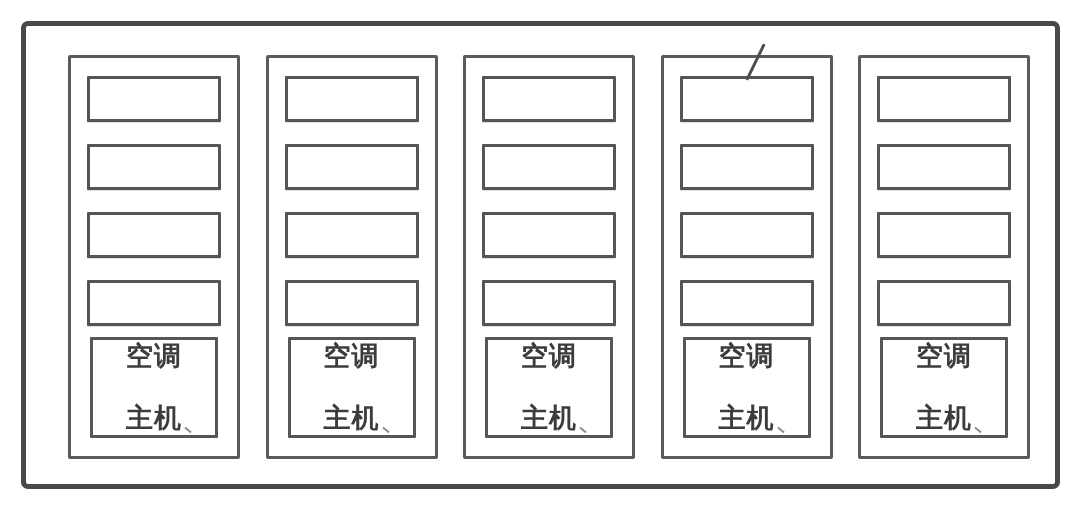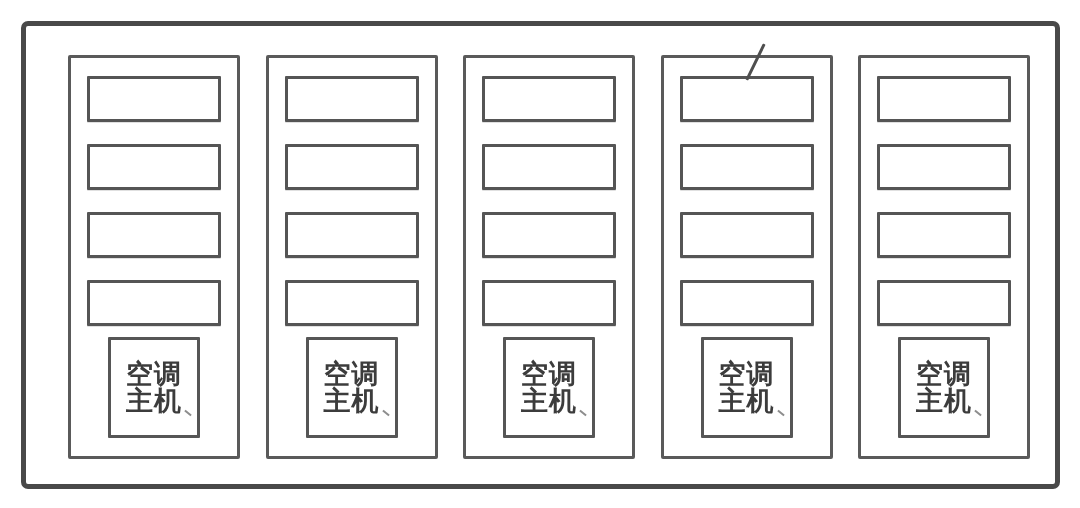--- a/index.html
+++ b/index.html
@@ -35,23 +35,23 @@
     display:flex;flex-direction:column;align-items:center;
     gap:22px;margin-bottom:11px;
   }
   .slot{
     width:134px;height:46px;
     border:3px solid var(--slot-border);border-radius:1px;
     background:var(--bg);
     box-shadow:0 1px 0 rgba(0,0,0,0.12);
   }
   .label-box{
-    width:92px;height:101px;
+    width:128px;height:101px;
     border:3px solid var(--label-border);border-radius:1px;
-    display:flex;flex-direction:column;justify-content:center;
+    display:flex;flex-direction:column;justify-content:space-between;
     align-items:center;padding:3px 0;background:var(--bg);
   }
   .label-line{
     position:relative;
     font-size:27px;font-weight:bold;line-height:1;
     color:var(--text-color);letter-spacing:1px;
     white-space:nowrap;
   }
   .tick{
     position:absolute;right:-10px;bottom:1px;

